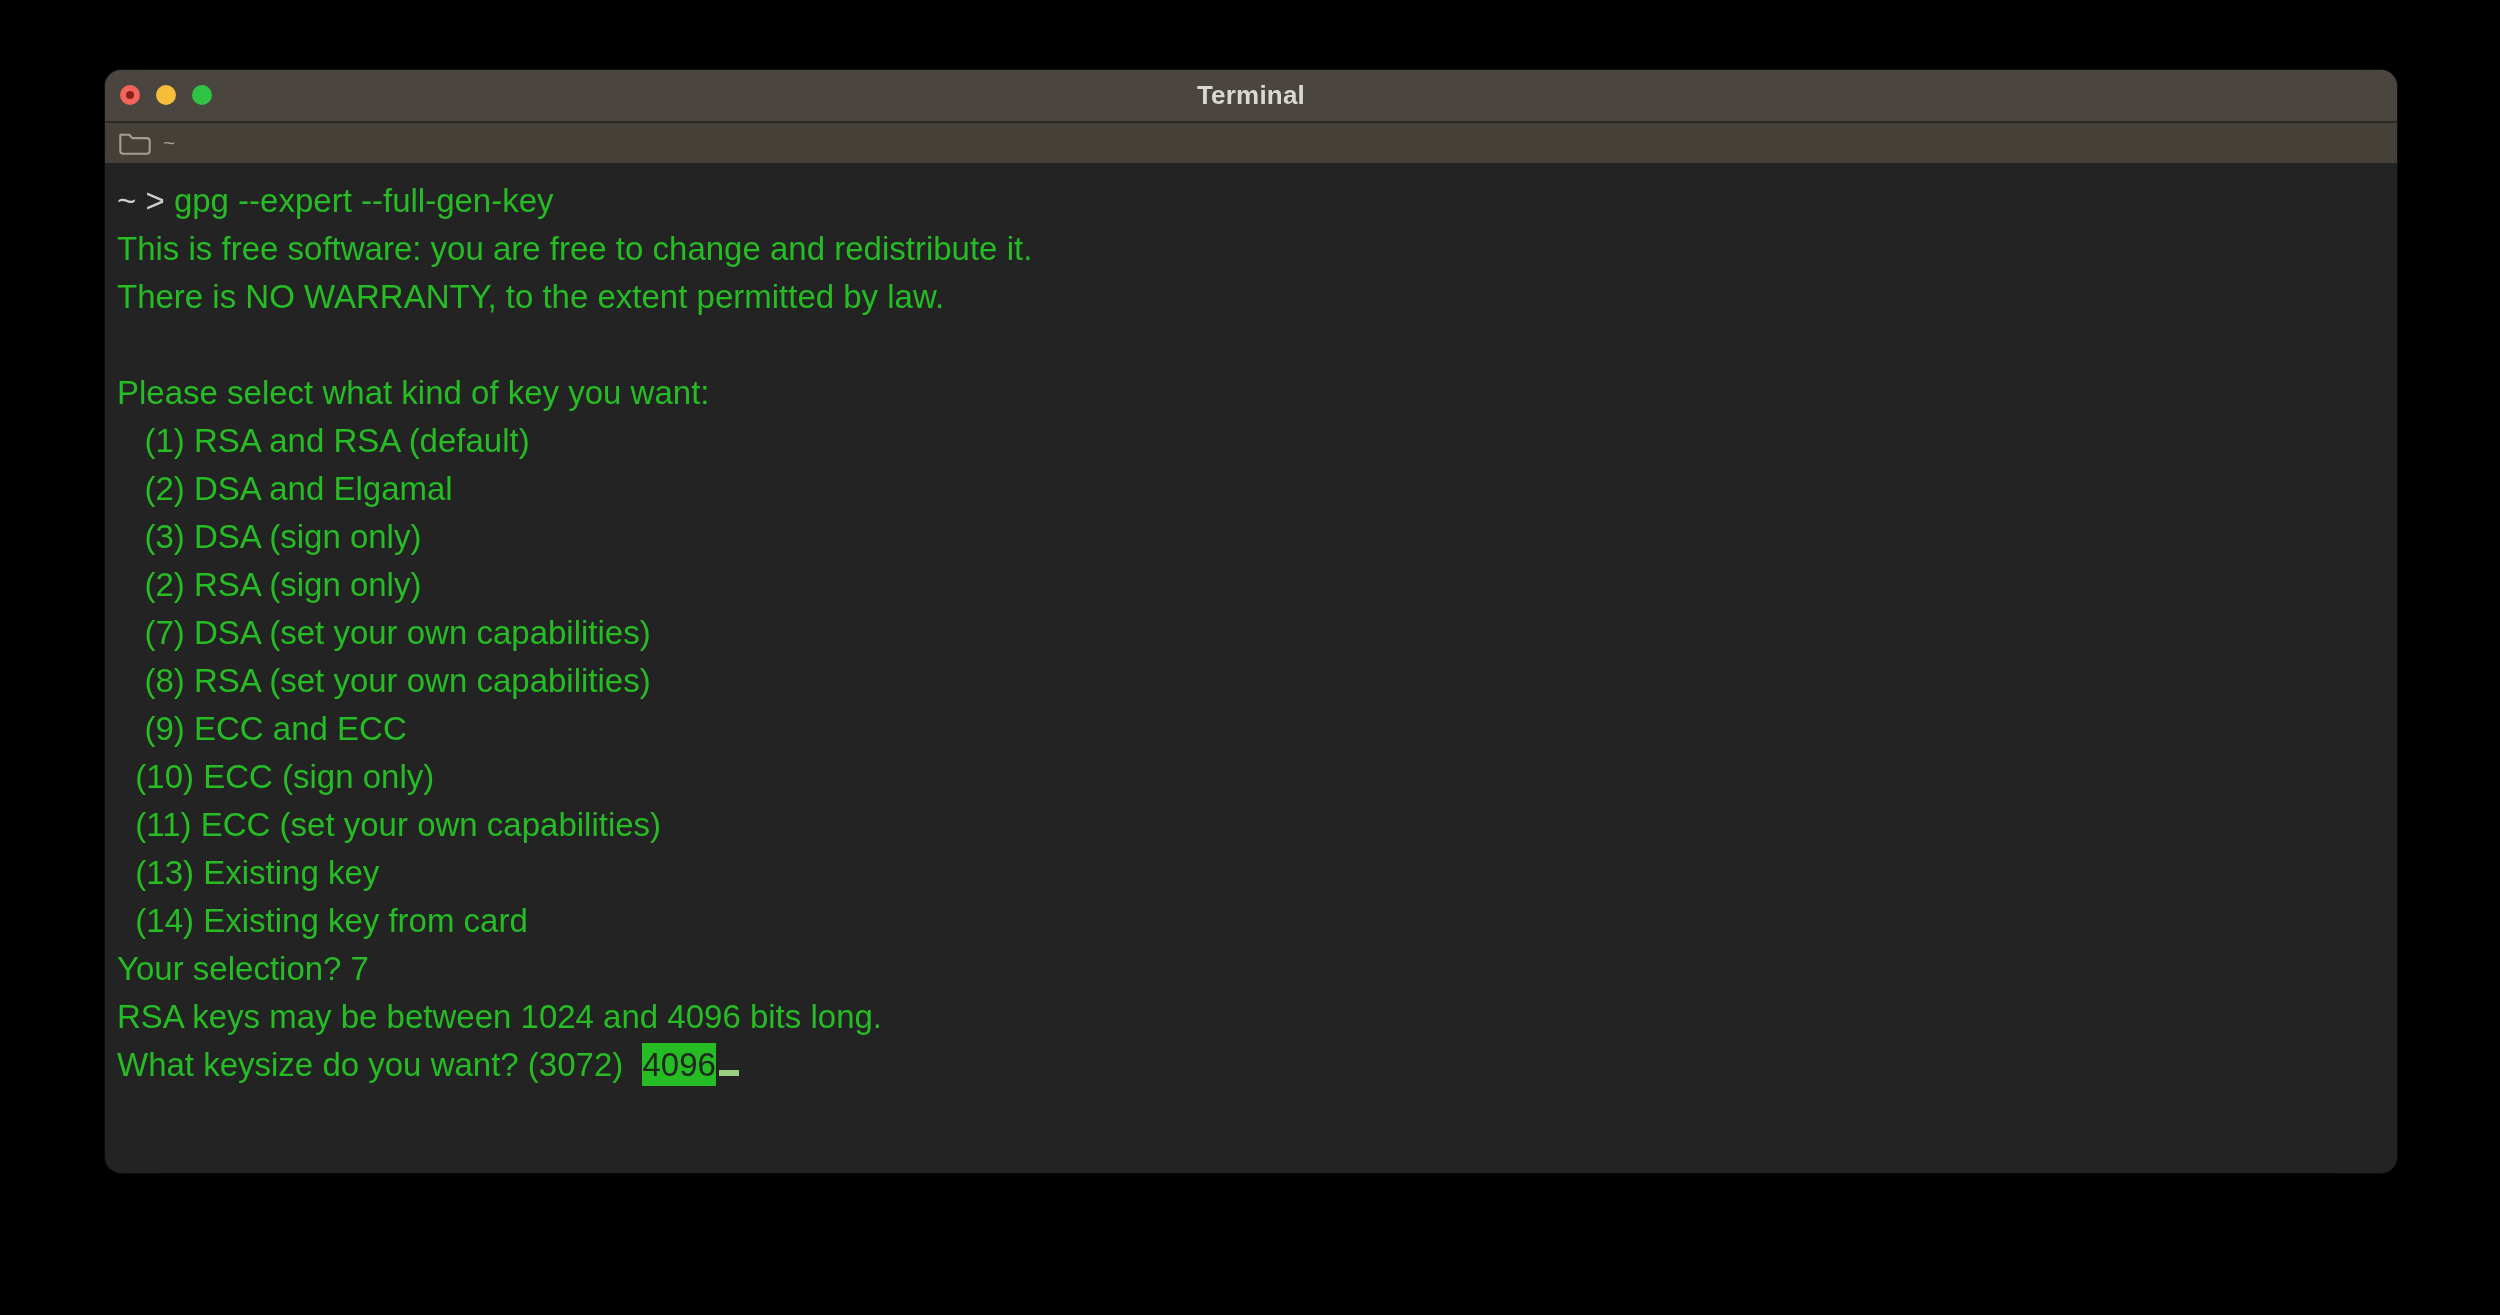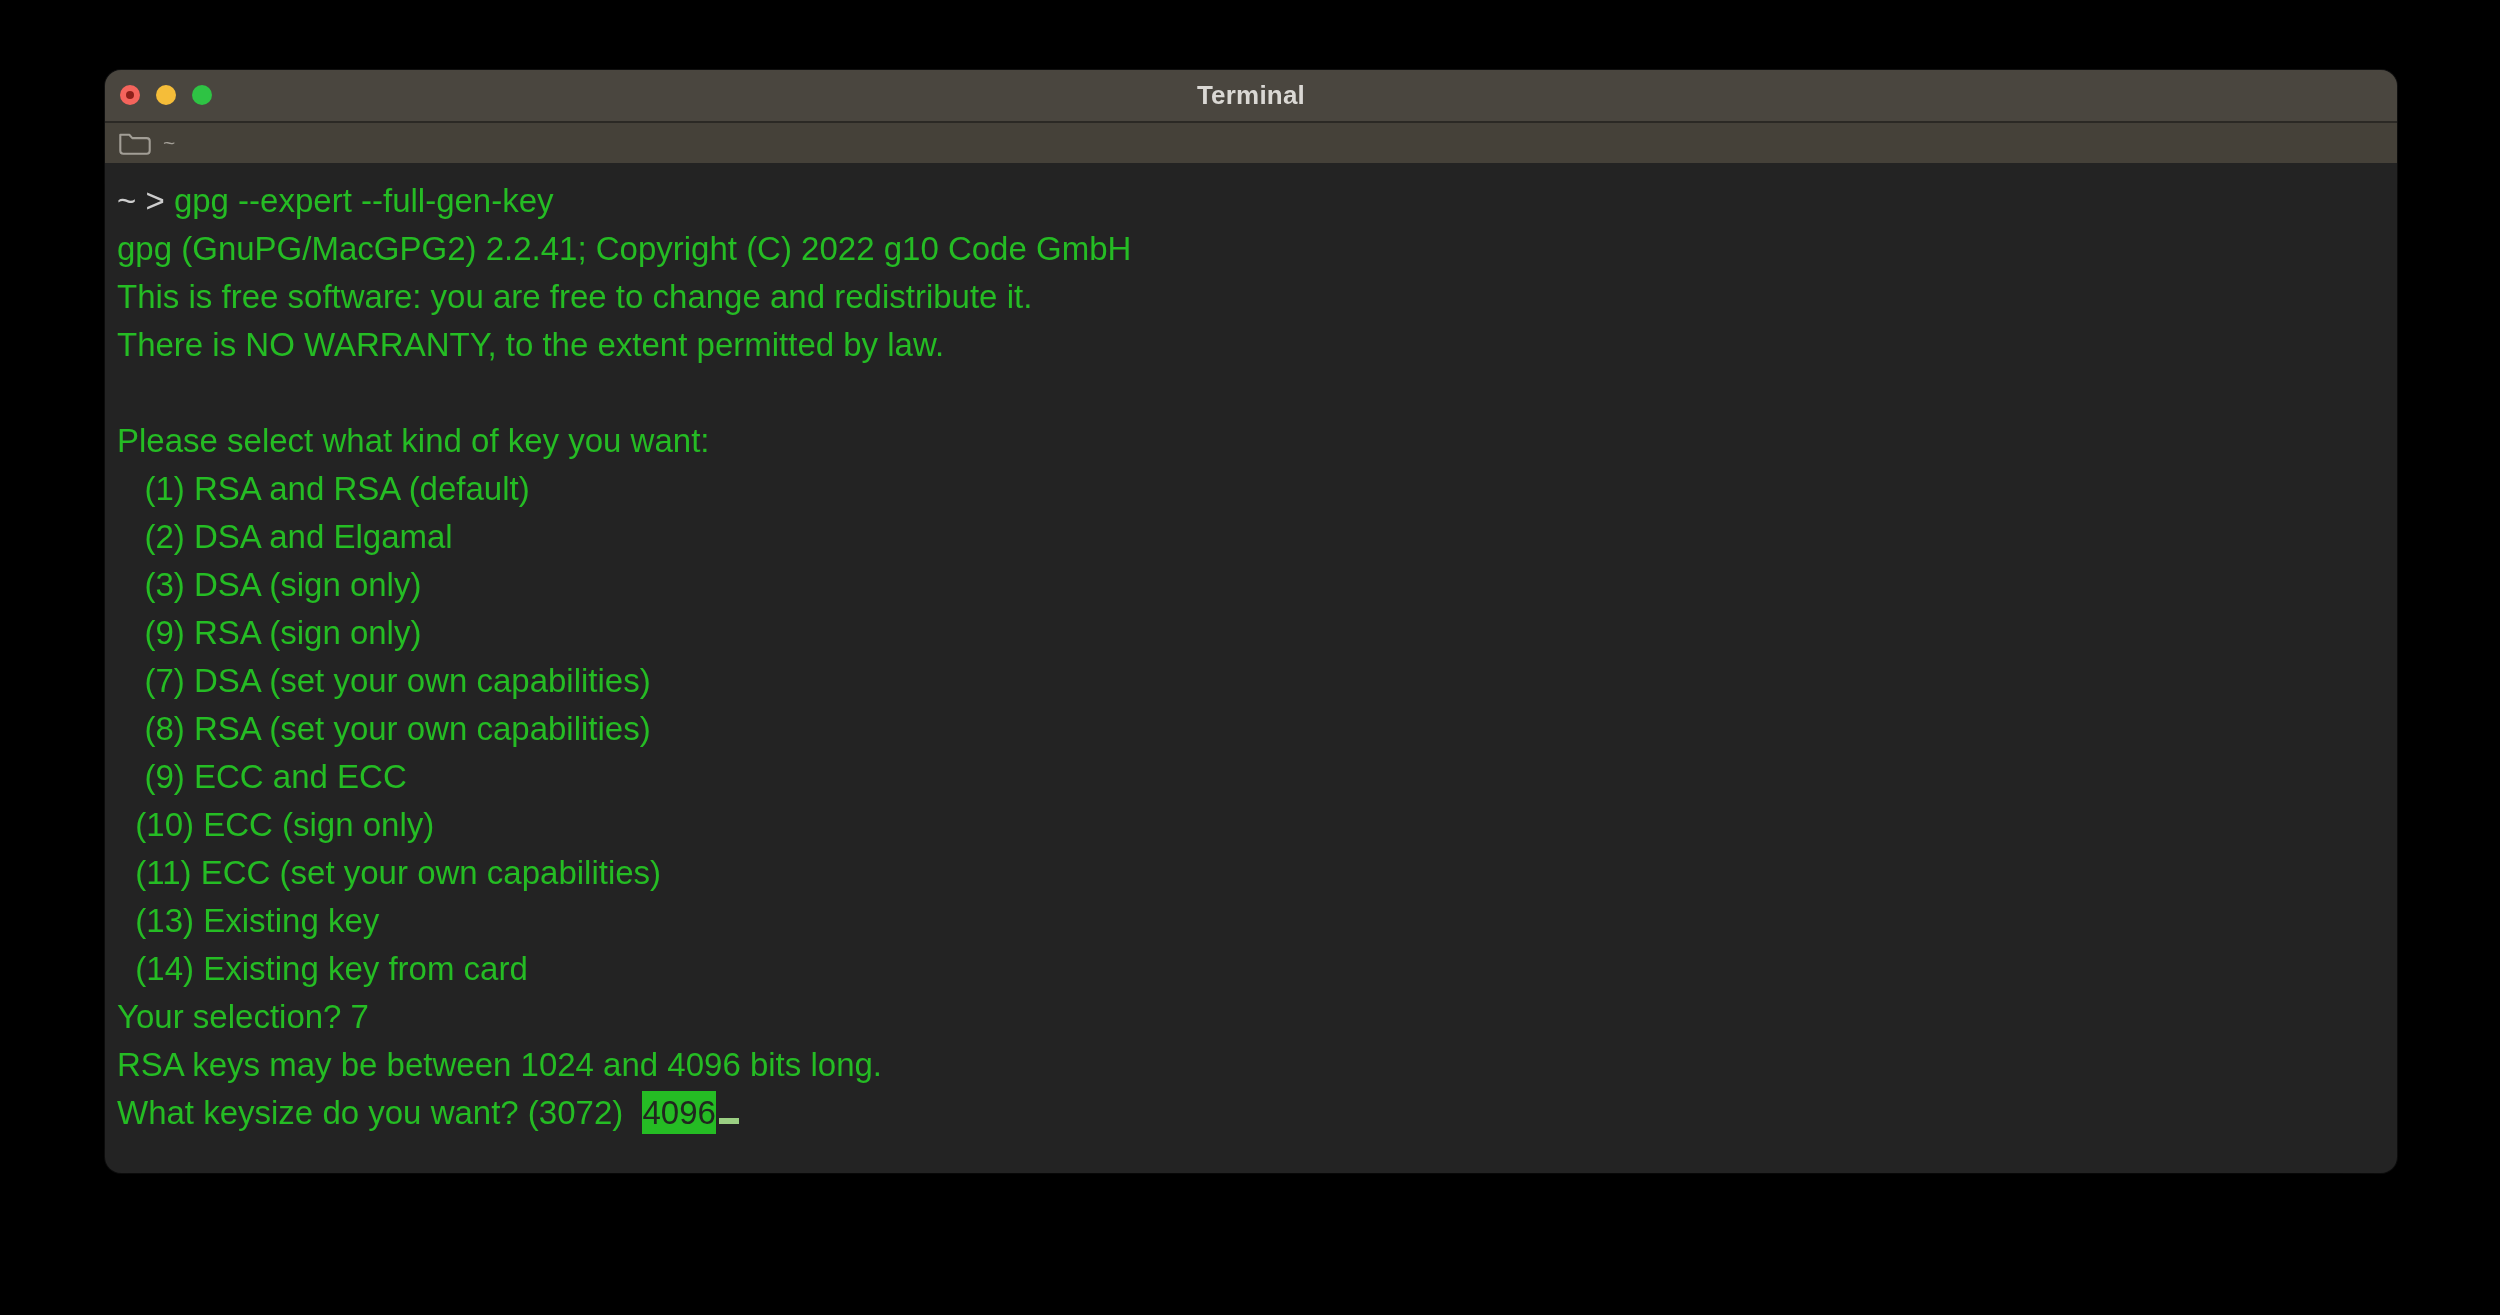--- a/index.html
+++ b/index.html
@@ -80,29 +80,28 @@
     <span class="folder-icon">
       <svg width="36" height="27" viewBox="0 0 24 18">
         <path d="M2.2 3.2 h6 l2 2.2 h9.6 a2 2 0 0 1 2 2 v6.4 a2 2 0 0 1 -2 2 H4.2 a2 2 0 0 1 -2 -2 z" fill="none" stroke="#a29e96" stroke-width="1.4" stroke-linejoin="round"></path>
       </svg>
     </span>
     <span class="cwd">~</span>
   </div>
 
   <div class="screen">
     <div class="term-line"><span class="prompt">~ &gt; </span><span>gpg --expert --full-gen-key</span></div>
-    <div class="term-line">gpg (GnuPG/MacGPG2) 2.2.41; Copyright (C) 2022 g10 Code GmbH</div>
     <div class="term-line">This is free software: you are free to change and redistribute it.</div>
     <div class="term-line">There is NO WARRANTY, to the extent permitted by law.</div>
     <div class="term-line"></div>
     <div class="term-line">Please select what kind of key you want:</div>
     <div class="term-line">   (1) RSA and RSA (default)</div>
     <div class="term-line">   (2) DSA and Elgamal</div>
     <div class="term-line">   (3) DSA (sign only)</div>
-    <div class="term-line">   (9) RSA (sign only)</div>
+    <div class="term-line">   (2) RSA (sign only)</div>
     <div class="term-line">   (7) DSA (set your own capabilities)</div>
     <div class="term-line">   (8) RSA (set your own capabilities)</div>
     <div class="term-line">   (9) ECC and ECC</div>
     <div class="term-line">  (10) ECC (sign only)</div>
     <div class="term-line">  (11) ECC (set your own capabilities)</div>
     <div class="term-line">  (13) Existing key</div>
     <div class="term-line">  (14) Existing key from card</div>
     <div class="term-line">Your selection? 7</div>
     <div class="term-line">RSA keys may be between 1024 and 4096 bits long.</div>
     <div class="term-line"><span>What keysize do you want? (3072) </span><span class="hl">4096</span><span class="cursor"></span></div>

